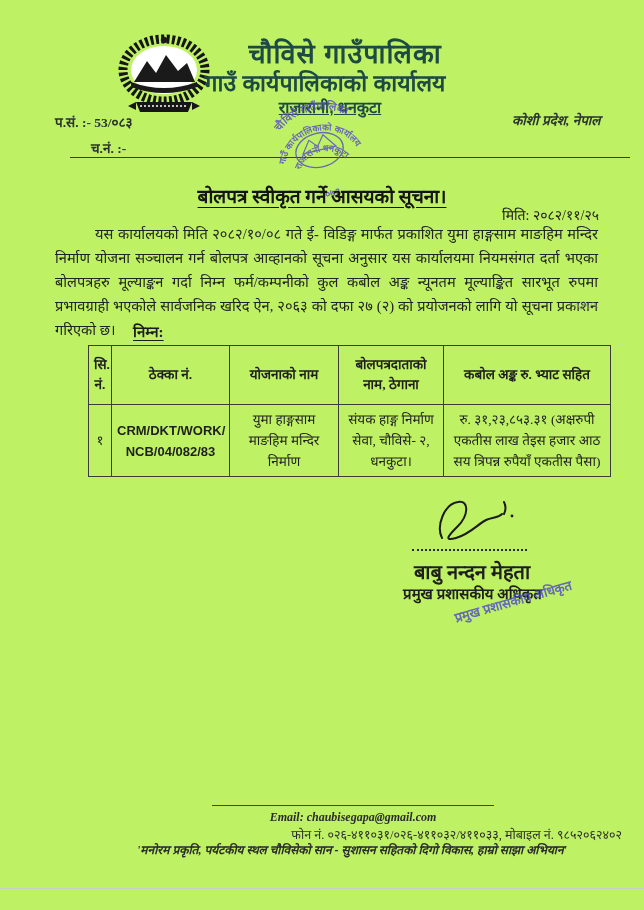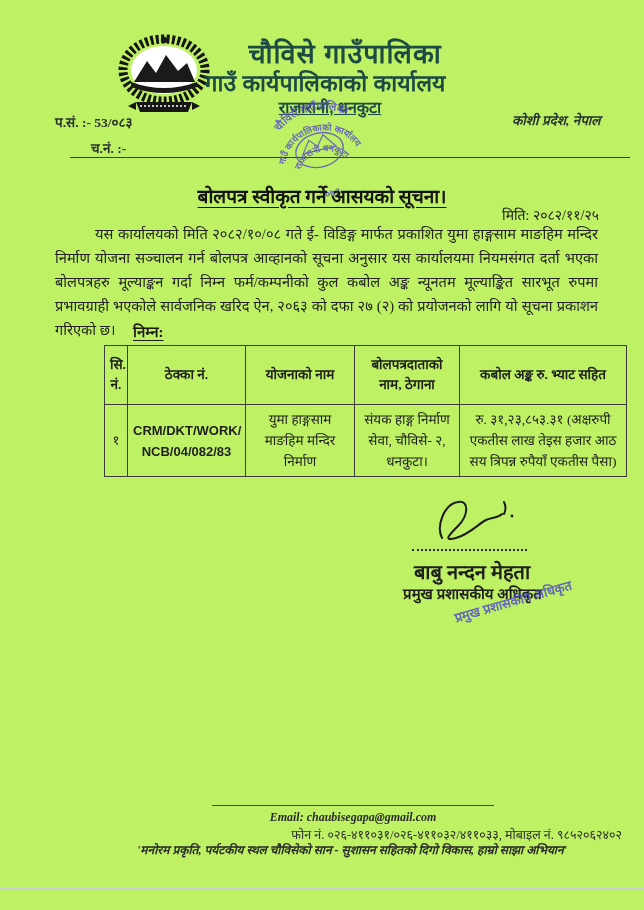--- a/index.html
+++ b/index.html
@@ -37,21 +37,21 @@
   .date-line   { left:502px; top:205px; font-size:14px; color:#222; }
 
   .body-par    { left:55px; top:222px; width:543px; font-size:14.6px; line-height:24px;
                  text-align:justify; text-indent:40px; color:#232323; }
   .hand-mark   { left:572px; top:298px; opacity:.55; }
 
   .nimna       { left:133px; top:321px; font-size:15px; font-weight:700;
                  text-decoration:underline; text-underline-offset:3px; color:#1c1c1c; }
 
   
-  .tbl-wrap    { left:104px; top:345px; width:522px; }
+  .tbl-wrap    { left:88px; top:345px; width:522px; }
   table { border-collapse:collapse; width:522px; table-layout:fixed;
           font-size:13.5px; color:#1f1f1f; }
   th,td { border:1.4px solid #3c3c3c; text-align:center; vertical-align:middle;
           padding:4px 5px; }
   th { height:59px; font-weight:600; line-height:20px; }
   td { height:71px; line-height:21px; }
   .col-sn{width:23px;} .col-con{width:118px;} .col-prj{width:109px;}
   .col-bid{width:105px;} .col-amt{width:167px;}
   .cell-contract { font-family:"Liberation Sans","DejaVu Sans",sans-serif;
                    font-weight:700; font-size:13px;margin-left:40px; }

